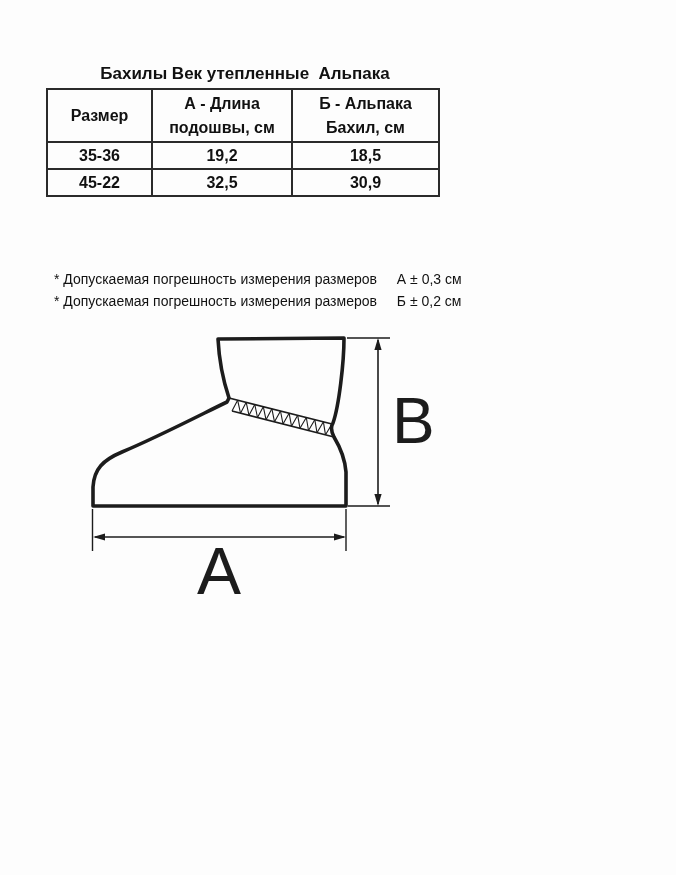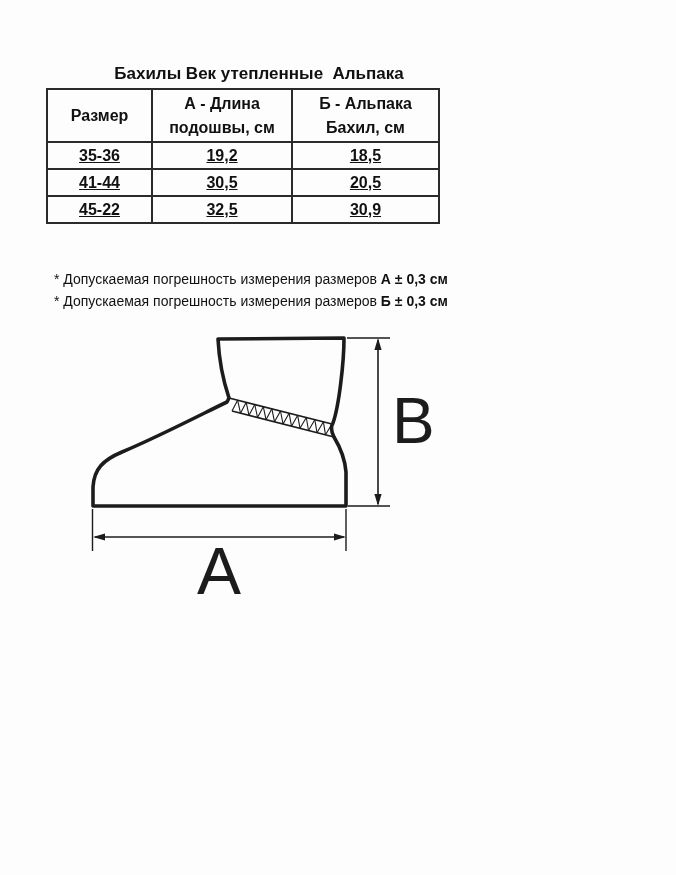--- a/index.html
+++ b/index.html
@@ -12,21 +12,21 @@
     position:relative;
     width:676px;
     height:875px;
     background:#fdfdfd;
     color:#1a1a1a;
     overflow:hidden;
     margin:0 auto;
   }
   .doc-title{
     position:absolute;
-    left:63px;
+    left:49px;
     top:64px;
     width:392px;
     text-align:center;
     font-size:17px;
     font-weight:bold;
     white-space:pre;
     color:#111;
   }
   table.size-table{
     position:absolute;
@@ -47,33 +47,32 @@
   }
   table.size-table th{
     height:51px;
     font-size:16px;
     line-height:1.45;
     white-space:pre-line;
   }
   table.size-table td{
     height:25px;
     font-size:16px;
-    text-decoration:underline;
   }
   .note{
     position:absolute;
     left:54px;
     width:480px;
     font-size:14px;
     color:#111;
     line-height:18px;
   }
   .note-1{ top:270px; }
   .note-2{ top:292px; }
-  .note .bold-part{ font-weight:bold; }
+  .note .bold-part{ font-weight:normal;margin-left:16px; }
   .diagram-wrap{
     position:absolute;
     left:60px;
     top:325px;
     width:400px;
     height:285px;
   }
   .diagram-wrap svg{ display:block; width:100%; height:100%; }
   .dim-letter{
     font-family:"Liberation Sans", sans-serif;
@@ -102,37 +101,32 @@
 Бахил, см</th>
       </tr>
     </thead>
     <tbody>
       <tr>
         <td>35-36</td>
         <td>19,2</td>
         <td>18,5</td>
       </tr>
       <tr>
-        <td>41-44</td>
-        <td>30,5</td>
-        <td>20,5</td>
-      </tr>
-      <tr>
         <td>45-22</td>
         <td>32,5</td>
         <td>30,9</td>
       </tr>
     </tbody>
   </table>
 
   <div class="note note-1">
     <span>* Допускаемая погрешность измерения размеров </span><span class="bold-part">А ± 0,3 см</span>
   </div>
   <div class="note note-2">
-    <span>* Допускаемая погрешность измерения размеров </span><span class="bold-part">Б ± 0,3 см</span>
+    <span>* Допускаемая погрешность измерения размеров </span><span class="bold-part">Б ± 0,2 см</span>
   </div>
 
   <div class="diagram-wrap">
     <svg viewBox="60 325 400 285" xmlns="http://www.w3.org/2000/svg">
 
       <path d="M 218 339
                L 344 338
                C 344 362, 339 406, 333 423
                C 331 426, 331 431, 334 437
                C 340 447, 345 459, 346 472

